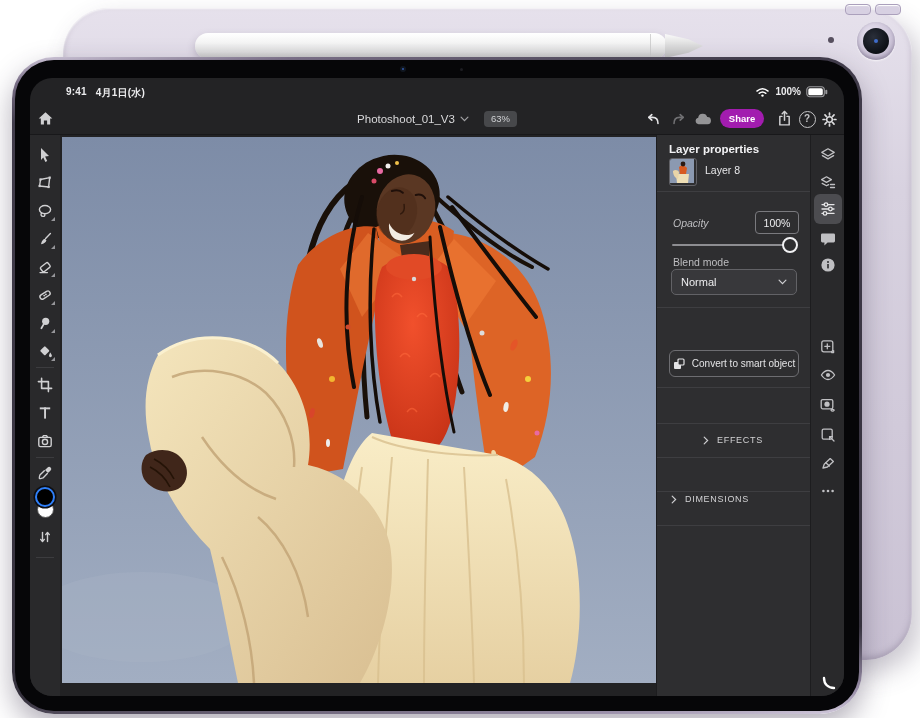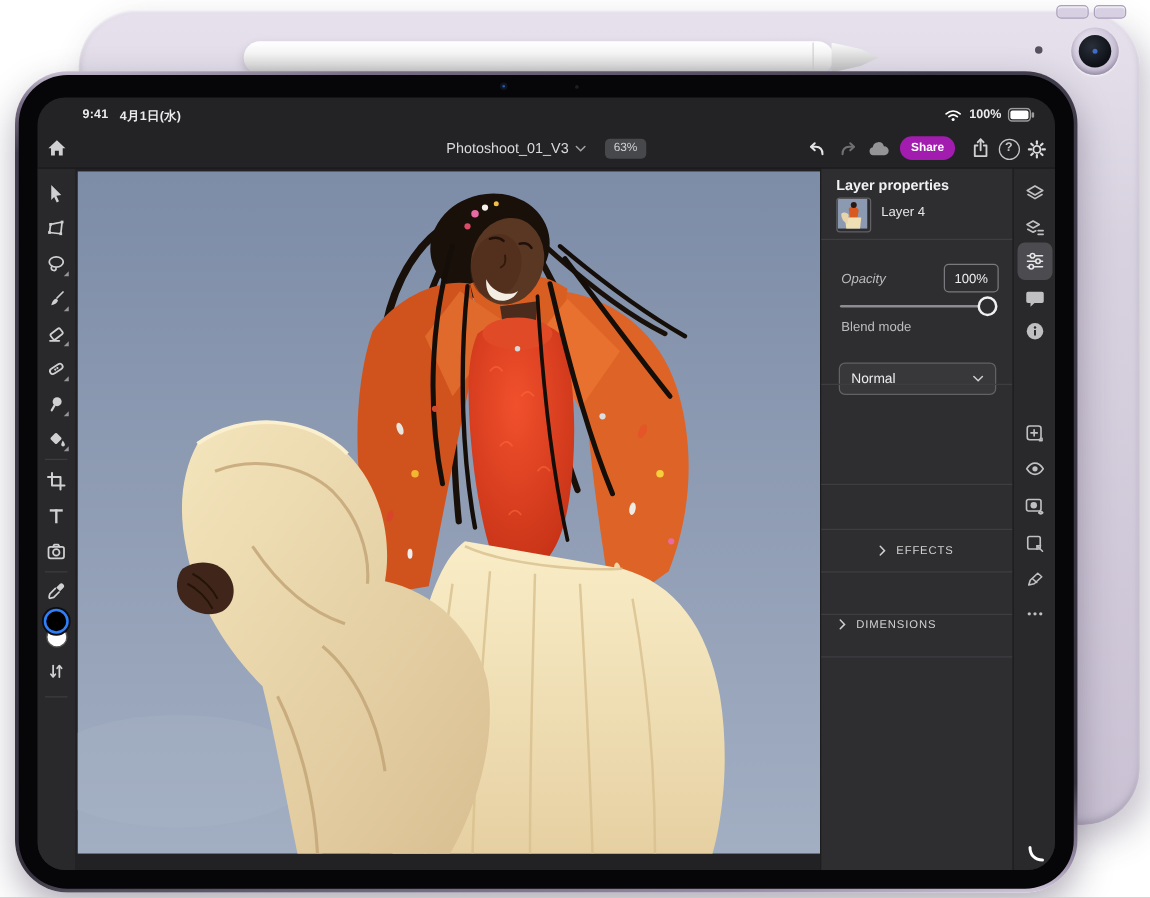--- a/index.html
+++ b/index.html
@@ -79,21 +79,21 @@
   .pnl-div{position:absolute;left:0;width:154px;height:1px;background:#3e3e41;}
   .sec-head{position:absolute;left:0;width:154px;height:20px;display:flex;align-items:center;gap:8px;
     padding-left:14px;box-sizing:border-box;font-size:9px;letter-spacing:.7px;color:#d2d2d4;}
   .fld-label{position:absolute;left:16px;color:#bdbdc0;}
   .val-box{position:absolute;left:98px;top:76px;width:42px;height:21px;border:1px solid #7a7a7e;border-radius:4px;
     color:#ededef;display:flex;align-items:center;justify-content:center;font-size:10.5px;}
   .slider-track{position:absolute;left:15px;top:109px;width:124px;height:2px;background:#8d8d91;border-radius:1px;}
   .slider-handle{position:absolute;left:125px;top:102px;width:12px;height:12px;border-radius:50%;
     border:2px solid #f1f1f3;background:#2e2e30;}
   .dropdown{position:absolute;left:14px;top:134px;width:126px;height:26px;background:#38383b;border:1px solid #626266;
-    border-radius:5px;display:flex;align-items:center;color:#ececee;font-size:11px;padding:0 9px;box-sizing:border-box;justify-content:space-between;margin-top:21px;}
+    border-radius:5px;display:flex;align-items:center;color:#ececee;font-size:11px;padding:0 9px;box-sizing:border-box;justify-content:space-between;}
   .pnl-btn{position:absolute;left:12px;width:130px;height:27px;border:1px solid #6d6d71;border-radius:6px;
     display:flex;align-items:center;justify-content:center;gap:7px;color:#e3e3e5;font-size:10.5px;box-sizing:border-box;}
 
   .rail{left:780px;top:57px;width:34px;height:561px;background:#29292b;border-left:1px solid #1d1d1f;}
   .rail-ic{position:absolute;left:7px;width:20px;height:20px;display:flex;align-items:center;justify-content:center;}
   .rail-hl{position:absolute;left:3px;top:59px;width:28px;height:30px;border-radius:6px;background:#4c4c50;}
 
   .corner-arc{left:792px;top:598px;width:14px;height:14px;}
 
   svg{display:block;}
@@ -441,39 +441,46 @@
         <div class="layer-row">
           <div class="layer-thumb">
             <svg width="24" height="24" viewBox="0 0 24 24">
                 <rect width="24" height="24" fill="#8b99b1"></rect>
                 <path d="M9 8 C11 5.5 15 6 17 9 L16 15 L10 15 Z" fill="#d85a20"></path>
                 <circle cx="13" cy="5" r="2.4" fill="#2c1a12"></circle>
                 <path d="M6 15 H19 L18 24 H7 Z" fill="#efdfb5"></path>
                 <path d="M3 12 C5 10 8 11 9 13 L8 20 C5 19 3 16 3 12 Z" fill="#e8d4a8"></path>
               </svg>
           </div>
-          <div class="layer-name">Layer 4</div>
+          <div class="layer-name">Layer 8</div>
         </div>
         <div class="pnl-div" style="top:56px;"></div>
 
 
         <div class="fld-label" style="top:82px;font-style:italic;">Opacity</div>
         <div class="val-box">100%</div>
         <div class="slider-track"></div>
         <div class="slider-handle"></div>
 
         <div class="fld-label" style="top:121px;">Blend mode</div>
         <div class="dropdown">
           <span>Normal</span>
           <svg width="9" height="6" viewBox="0 0 10 7">
               <path d="M1 1.4 L5 5.4 L9 1.4" stroke="#cfcfd2" stroke-width="1.4" fill="none" stroke-linecap="round"></path>
             </svg>
         </div>
         <div class="pnl-div" style="top:172px;"></div>
 
+        <div class="pnl-btn" style="top:215px;">
+          <svg width="12" height="12" viewBox="0 0 12 12">
+              <rect x="1" y="4" width="7" height="7" rx="1" fill="#e3e3e5"></rect>
+              <rect x="5" y="1" width="6" height="6" rx="1" stroke="#e3e3e5" stroke-width="1.2" fill="#2e2e30"></rect>
+            </svg>
+          <span style="font-size:10px;">Convert to smart object</span>
+        </div>
         <div class="pnl-div" style="top:252px;"></div>
 
         <div class="pnl-div" style="top:288px;"></div>
 
         <div class="sec-head" style="top:295px;padding-left:46px;">
           <svg width="6" height="9" viewBox="0 0 7 10">
               <path d="M1.4 1 L5.4 5 L1.4 9" stroke="#cfcfd2" stroke-width="1.4" fill="none" stroke-linecap="round"></path>
             </svg>
           <span>EFFECTS</span>
         </div>

